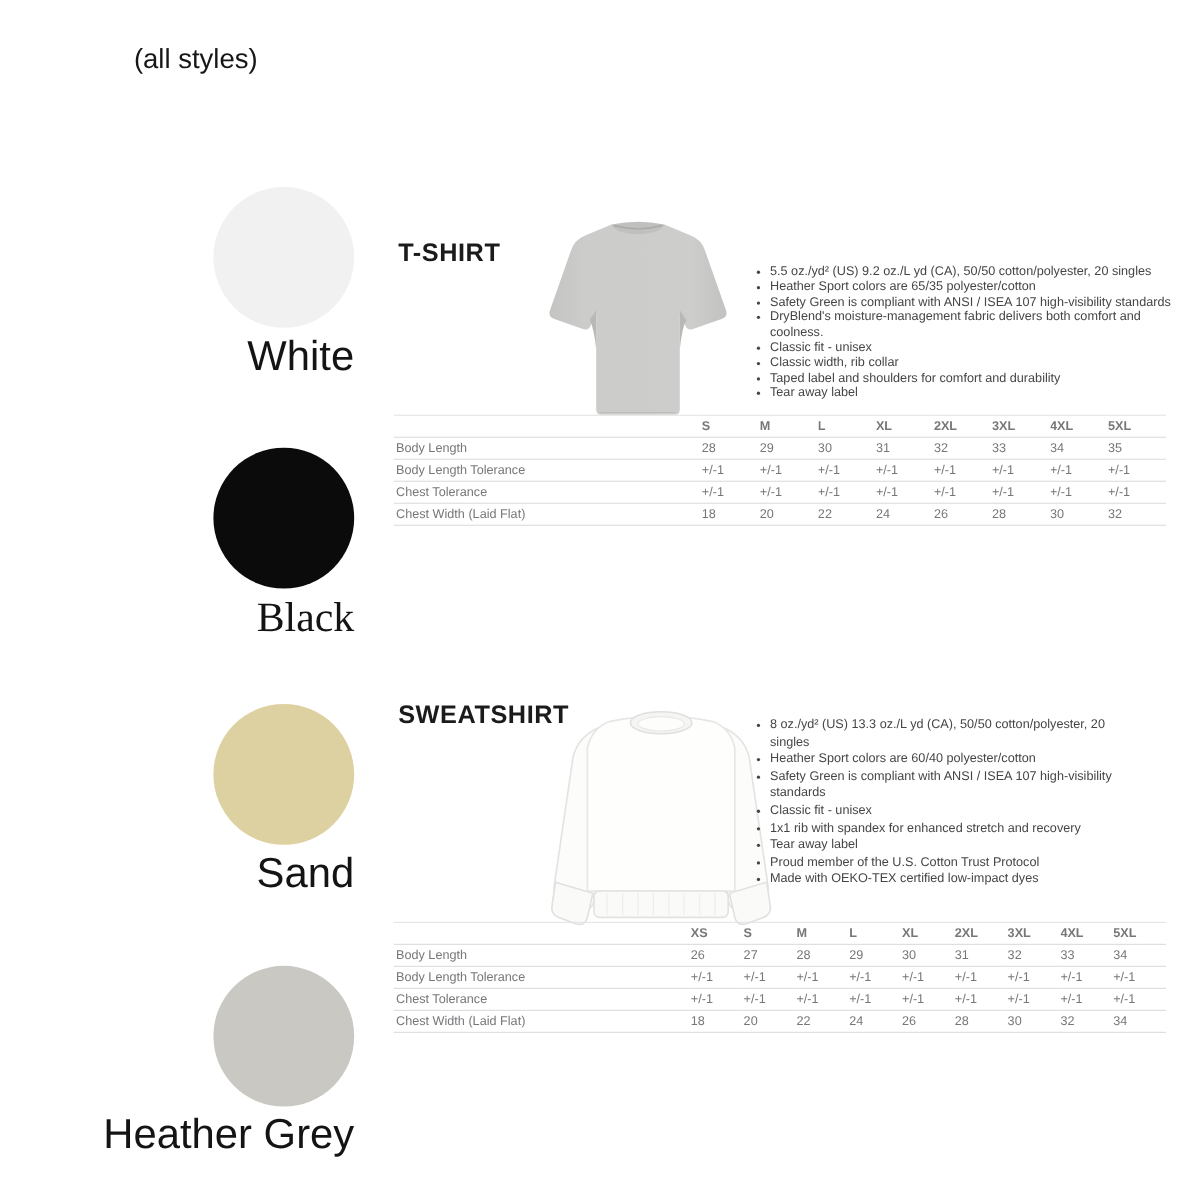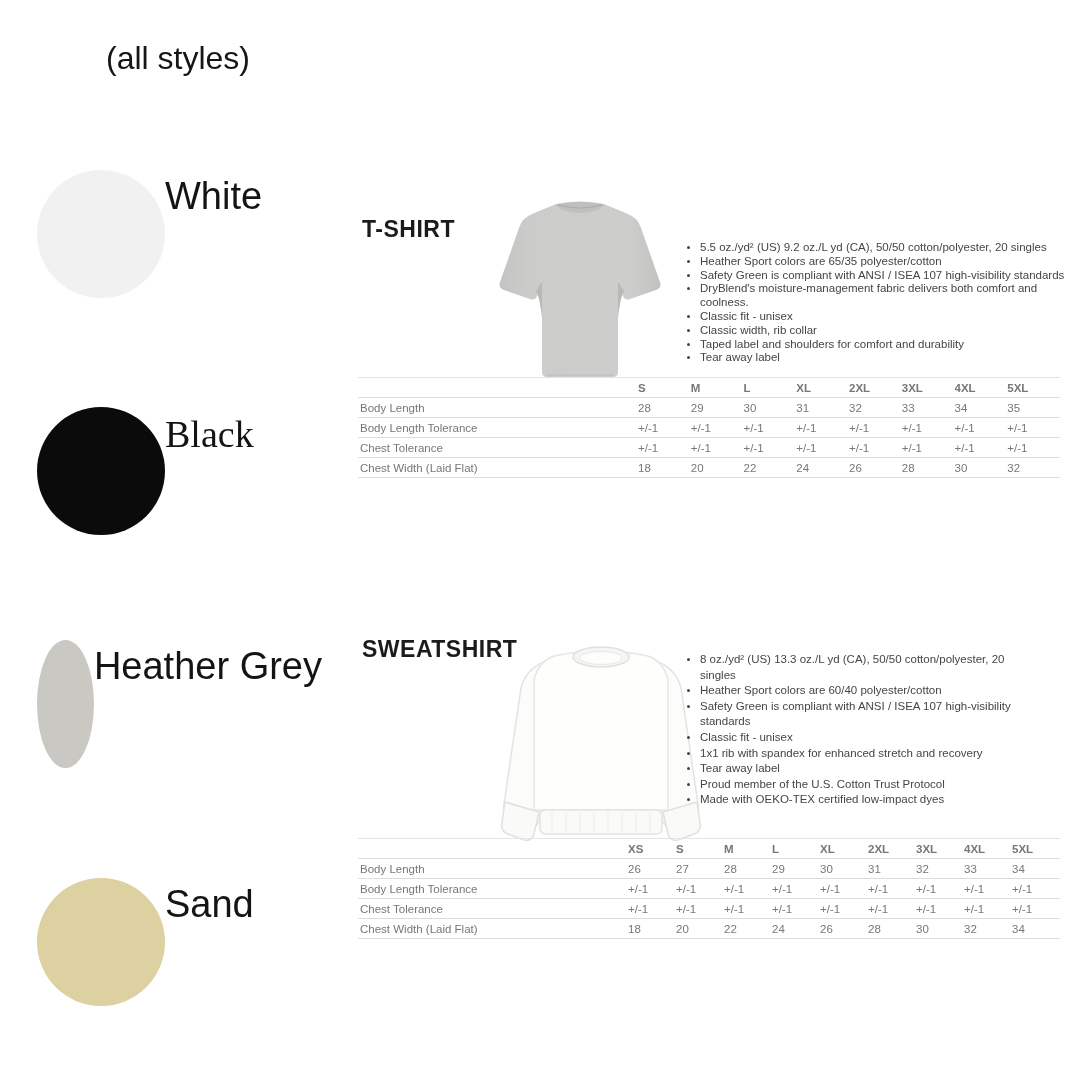--- a/index.html
+++ b/index.html
@@ -5,24 +5,24 @@
   * { margin:0; padding:0; box-sizing:border-box; }
   html,body { background:#ffffff; }
   .page {
     position:relative; width:1080px; height:1080px; background:#ffffff;
     font-family:"Liberation Sans", sans-serif; overflow:hidden;
   }
 
   
   .title-block { position:absolute; left:78px; top:36px; width:200px; text-align:center; }
   .page-title { font-size:58px; font-weight:bold; letter-spacing:-1px; color:#0f0f0f; line-height:1.05; }
-  .page-subtitle { font-size:32px; color:#161616; margin-top:4px; }
+  .page-subtitle { font-size:25px; color:#161616; margin-top:4px; }
 
   .swatches { position:absolute; left:37px; top:0; width:285px; height:1080px; }
-  .swatch-group { position:absolute; left:0; width:100%; display:flex; align-items:flex-start; }
+  .swatch-group { position:absolute; left:0; width:100%; display:flex; flex-direction:column; align-items:flex-end; }
   .swatch-group:nth-of-type(1) { top:170px; }
   .swatch-group:nth-of-type(2) { top:407px;font-family:Liberation Serif, serif; }
   .swatch-group:nth-of-type(3) { top:640px; }
   .swatch-group:nth-of-type(4) { top:878px; }
   .swatch-circle { width:128px; height:128px; border-radius:50%; }
   .swatch-label { font-size:38px; color:#141414; margin-top:5px; white-space:nowrap; }
 
   
   .section-heading {
     position:absolute; font-size:23px; font-weight:bold; letter-spacing:0.5px; color:#1b1b1b;
@@ -67,27 +67,27 @@
         <div class="swatch-circle" style="background: rgb(241, 241, 241);"></div>
         <div class="swatch-label">White</div>
       </div>
 
       <div class="swatch-group">
         <div class="swatch-circle" style="background: rgb(11, 11, 11);"></div>
         <div class="swatch-label">Black</div>
       </div>
 
       <div class="swatch-group">
+        <div class="swatch-circle" style="background: rgb(221, 208, 161);"></div>
+        <div class="swatch-label">Sand</div>
+      </div>
+
+      <div class="swatch-group">
         <div class="swatch-circle" style="background: rgb(202, 200, 195);"></div>
         <div class="swatch-label">Heather Grey</div>
-      </div>
-
-      <div class="swatch-group">
-        <div class="swatch-circle" style="background: rgb(221, 208, 161);"></div>
-        <div class="swatch-label">Sand</div>
       </div>
     </div>
 
   <div class="section-heading" id="tshirt-heading">T-SHIRT</div>
 
   <svg class="garment" id="tshirt-image" viewBox="0 0 168 188" aria-hidden="true">
     <defs>
       <linearGradient id="heather" x1="0" y1="0" x2="1" y2="0">
         <stop offset="0" stop-color="#c4c4c3"></stop>
         <stop offset="0.2" stop-color="#cccccb"></stop>

